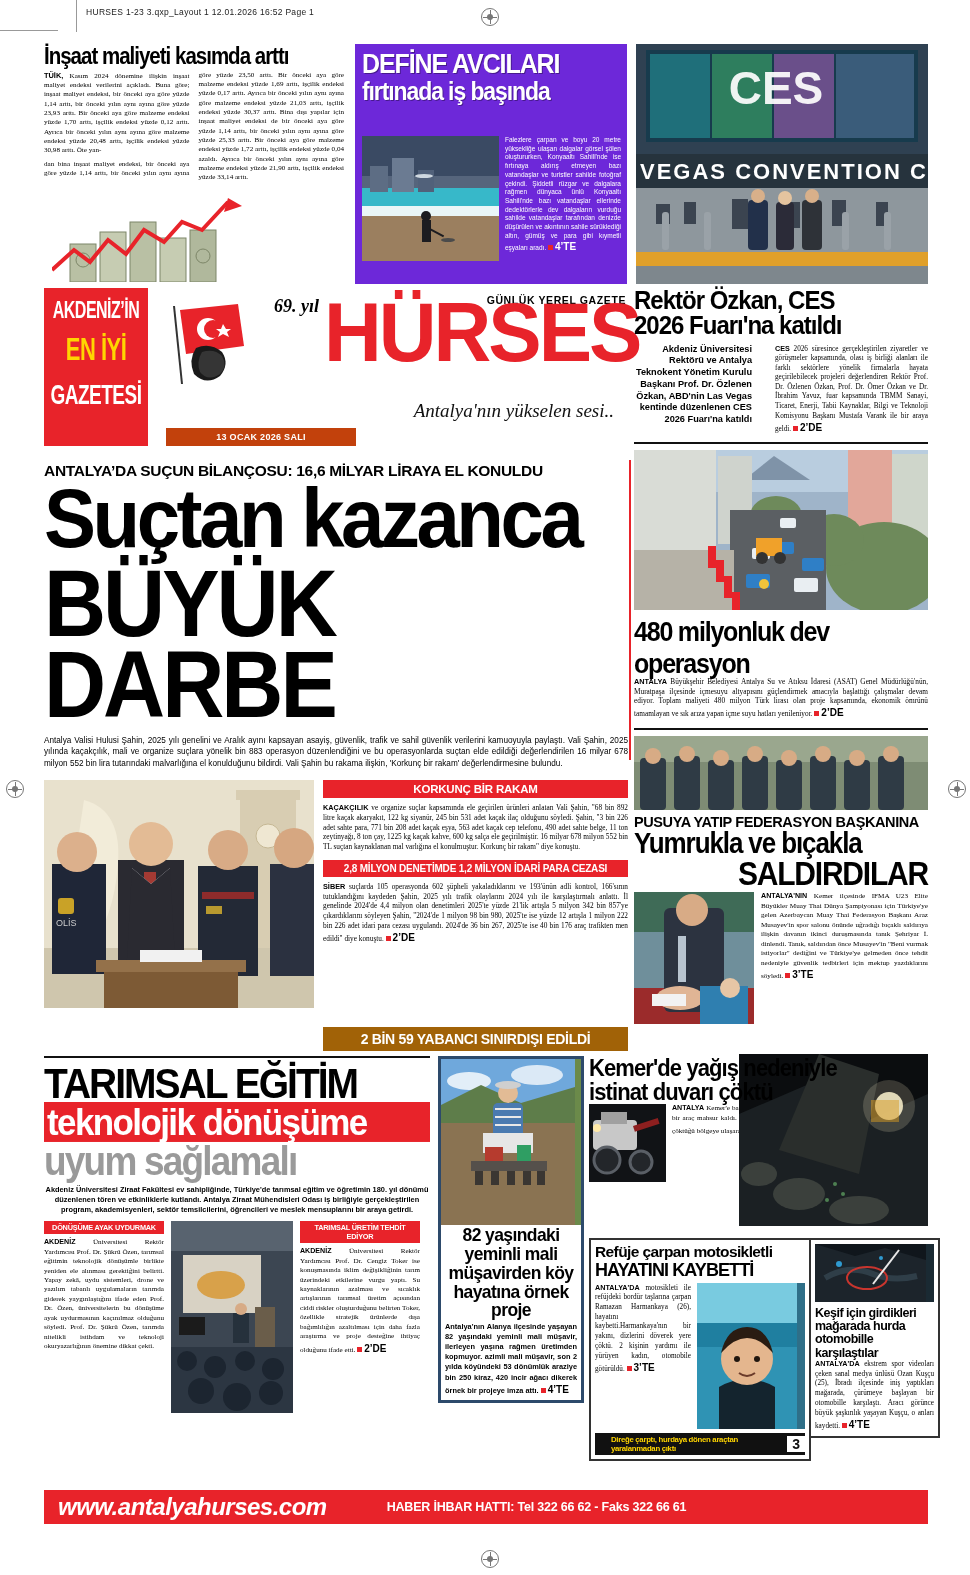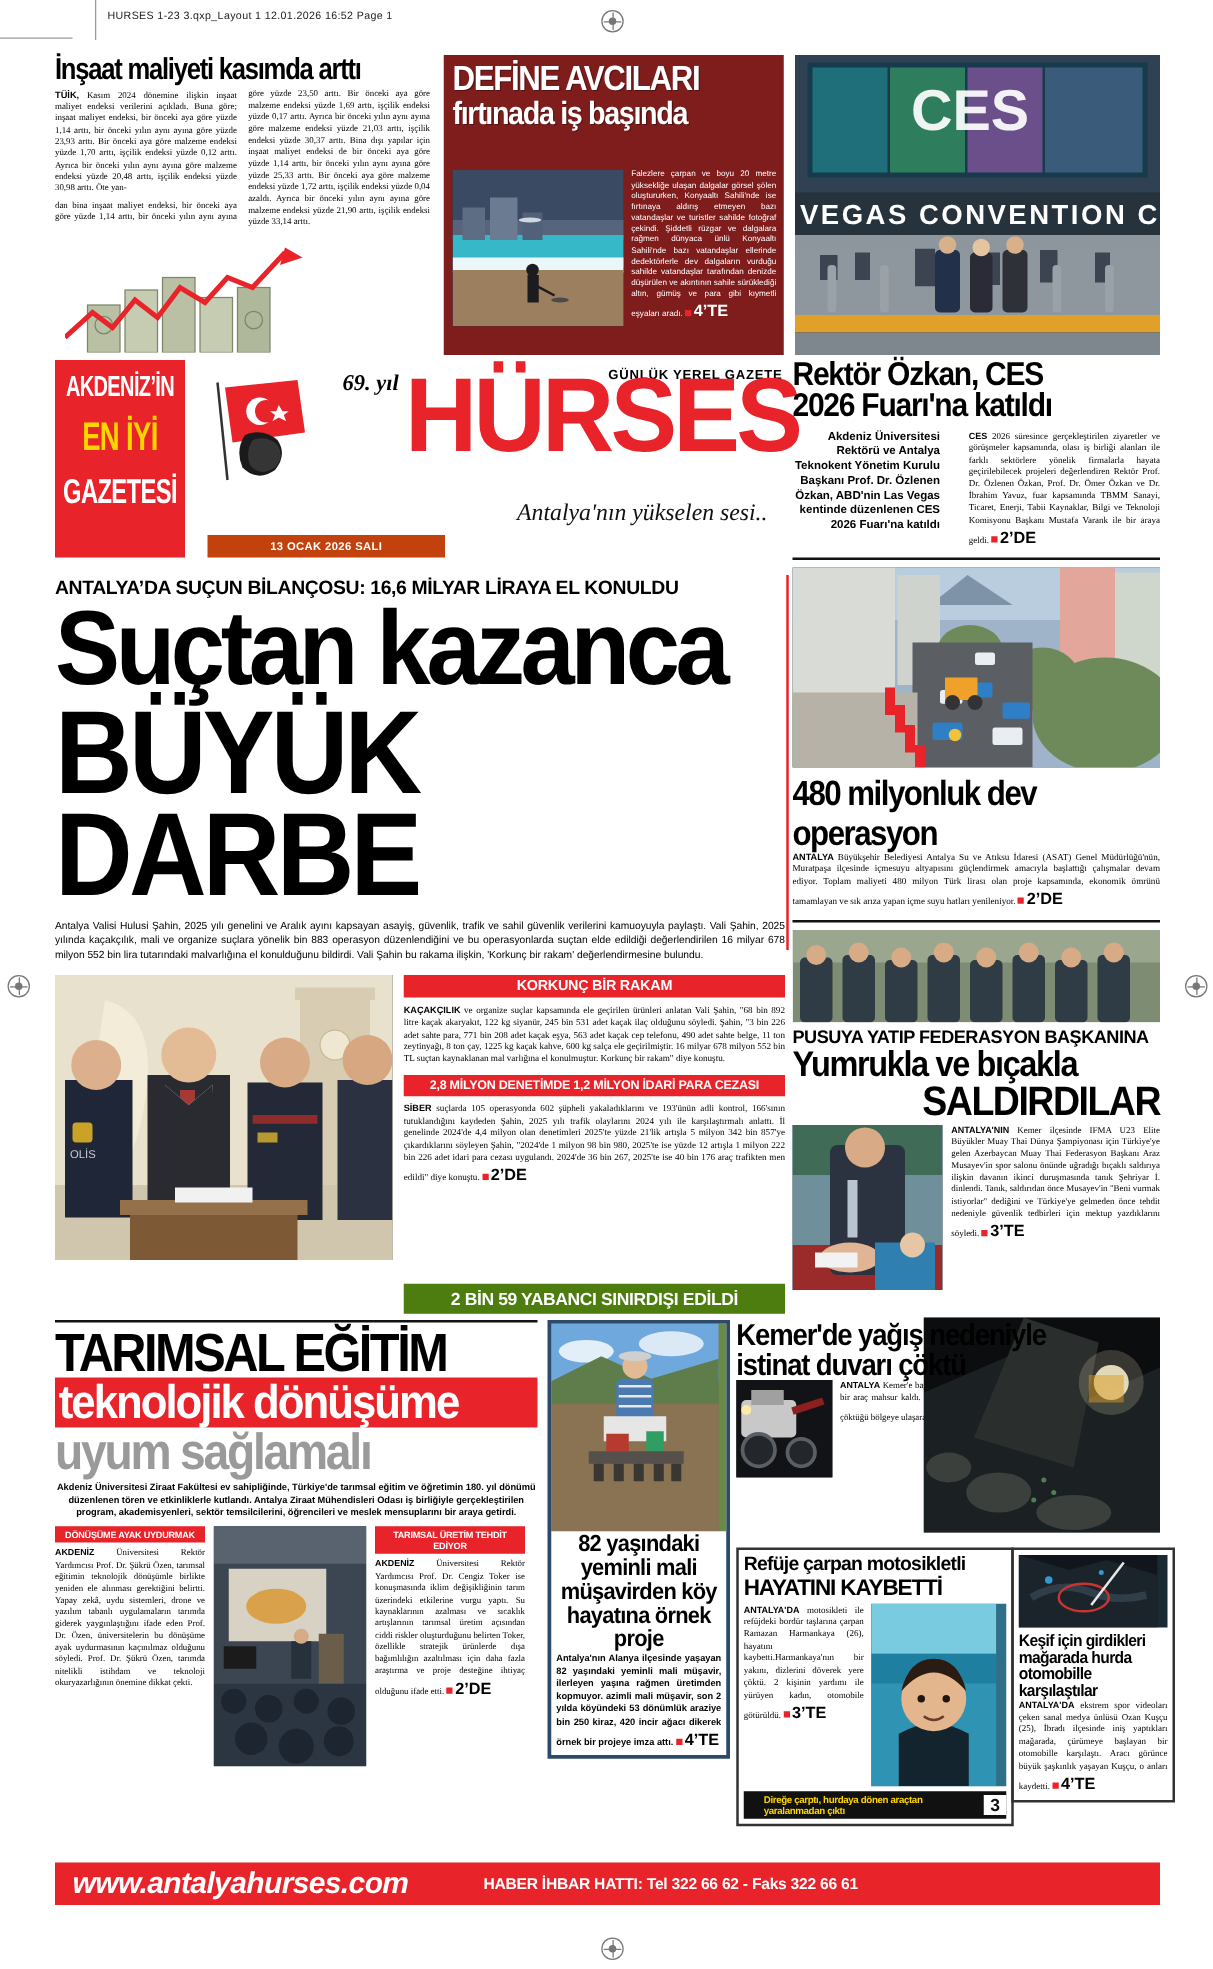--- a/index.html
+++ b/index.html
@@ -16,21 +16,21 @@
   .slug{position:absolute;left:86px;top:7px;font-size:8.5px;letter-spacing:.3px;color:#222;}
 
   
   .topstrip{position:absolute;left:44px;top:44px;width:884px;height:240px;}
   .t1{position:absolute;left:0;top:0;width:300px;height:240px;}
   .hl-insaat{font-family:"Liberation Sans",sans-serif;font-weight:bold;font-size:20.5px;letter-spacing:-1px;line-height:1;margin:0 0 6px 0;transform:scaleY(1.18);transform-origin:left top;}
   .cols2{column-count:2;column-gap:9px;font-family:"Liberation Serif",serif;font-size:7.1px;line-height:1.32;text-align:justify;}
   .cols2 b{font-family:"Liberation Sans",sans-serif;font-size:7.4px;}
   .money-graphic{position:absolute;left:8px;bottom:2px;width:215px;height:86px;}
 
-  .t2{position:absolute;left:311px;top:0;width:272px;height:240px;background:#7f1d1d;}
+  .t2{position:absolute;left:311px;top:0;width:272px;height:240px;background:#6d28d9;}
   .t2 h2{margin:0;padding:6px 7px 0 7px;color:#fff;font-weight:bold;font-size:25px;line-height:.95;letter-spacing:-1.1px;transform:scaleY(1.12);transform-origin:left top;text-shadow:1px 1px 0 rgba(0,0,0,.35);}
   .t2 .sub{font-size:23px;}
   .t2-body{position:absolute;left:7px;top:92px;right:6px;display:flex;gap:6px;}
   .t2-photo{width:137px;height:125px;position:relative;overflow:hidden;background:#2b3a52;}
   .t2-text{flex:1;color:#fff;font-family:"Liberation Sans",sans-serif;font-size:6.5px;line-height:1.34;text-align:justify;}
 
   .t3{position:absolute;left:592px;top:0;width:292px;height:240px;overflow:hidden;background:#20303f;}
 
   
   .masthead{position:absolute;left:44px;top:288px;width:584px;height:158px;}
@@ -53,23 +53,23 @@
   .bigt1{font-weight:bold;font-size:78px;line-height:.86;letter-spacing:-3.5px;margin:0;transform:scaleY(1.08);transform-origin:left top;}
   .bigt2{font-weight:bold;font-size:86px;line-height:.86;letter-spacing:-3px;margin:14px 0 0 0;transform:scaleY(1.1);transform-origin:left top;}
   .lead-spot{margin-top:24px;font-family:"Liberation Sans",sans-serif;font-size:8.2px;line-height:1.4;text-align:justify;}
   .lead-low{position:absolute;left:0;top:318px;width:100%;display:flex;gap:9px;}
   .lead-photo{width:270px;height:228px;background:#7a6a58;position:relative;overflow:hidden;}
   .lead-col{flex:1;}
   .redbar{background:#e8232a;color:#fff;font-weight:bold;text-align:center;font-size:11.5px;padding:3px 2px;letter-spacing:-.2px;margin-bottom:5px;}
   .redbar.sm{font-size:10px;}
   .lead-body{font-family:"Liberation Serif",serif;font-size:7.3px;line-height:1.34;text-align:justify;}
   .lead-body b{font-family:"Liberation Sans",sans-serif;}
-  .pagetag{display:inline-block;font-family:"Liberation Sans",sans-serif;font-weight:bold;font-size:13px;}
+  .pagetag{display:inline-block;font-family:"Liberation Sans",sans-serif;font-weight:bold;font-size:10px;}
   .sq{display:inline-block;width:5px;height:5px;background:#e8232a;margin-right:2px;}
-  .bigredbar{position:absolute;left:279px;bottom:-4px;width:305px;background:#4d7c0f;color:#fff;font-weight:bold;font-size:14px;text-align:center;padding:4px 0;letter-spacing:-.3px;}
+  .bigredbar{position:absolute;left:279px;bottom:-4px;width:305px;background:#a16207;color:#fff;font-weight:bold;font-size:14px;text-align:center;padding:4px 0;letter-spacing:-.3px;}
 
   
   .rail{position:absolute;left:634px;top:288px;width:294px;height:760px;}
   .rail-sep{height:2px;background:#111;margin:7px 0 6px 0;}
   .rail-h1{font-weight:bold;font-size:24px;line-height:.95;letter-spacing:-1px;margin:0;transform:scaleY(1.1);transform-origin:left top;}
   .rail-2col{display:flex;gap:23px;margin-top:10px;}
   .rail-lead{width:118px;font-weight:bold;font-size:9.2px;line-height:1.28;text-align:right;}
   .rail-txt{flex:1;font-family:"Liberation Serif",serif;font-size:7.2px;line-height:1.33;text-align:justify;}
   .rail-txt b{font-family:"Liberation Sans",sans-serif;}
   .rail-photo{width:100%;height:160px;background:#5d6b52;position:relative;overflow:hidden;}

